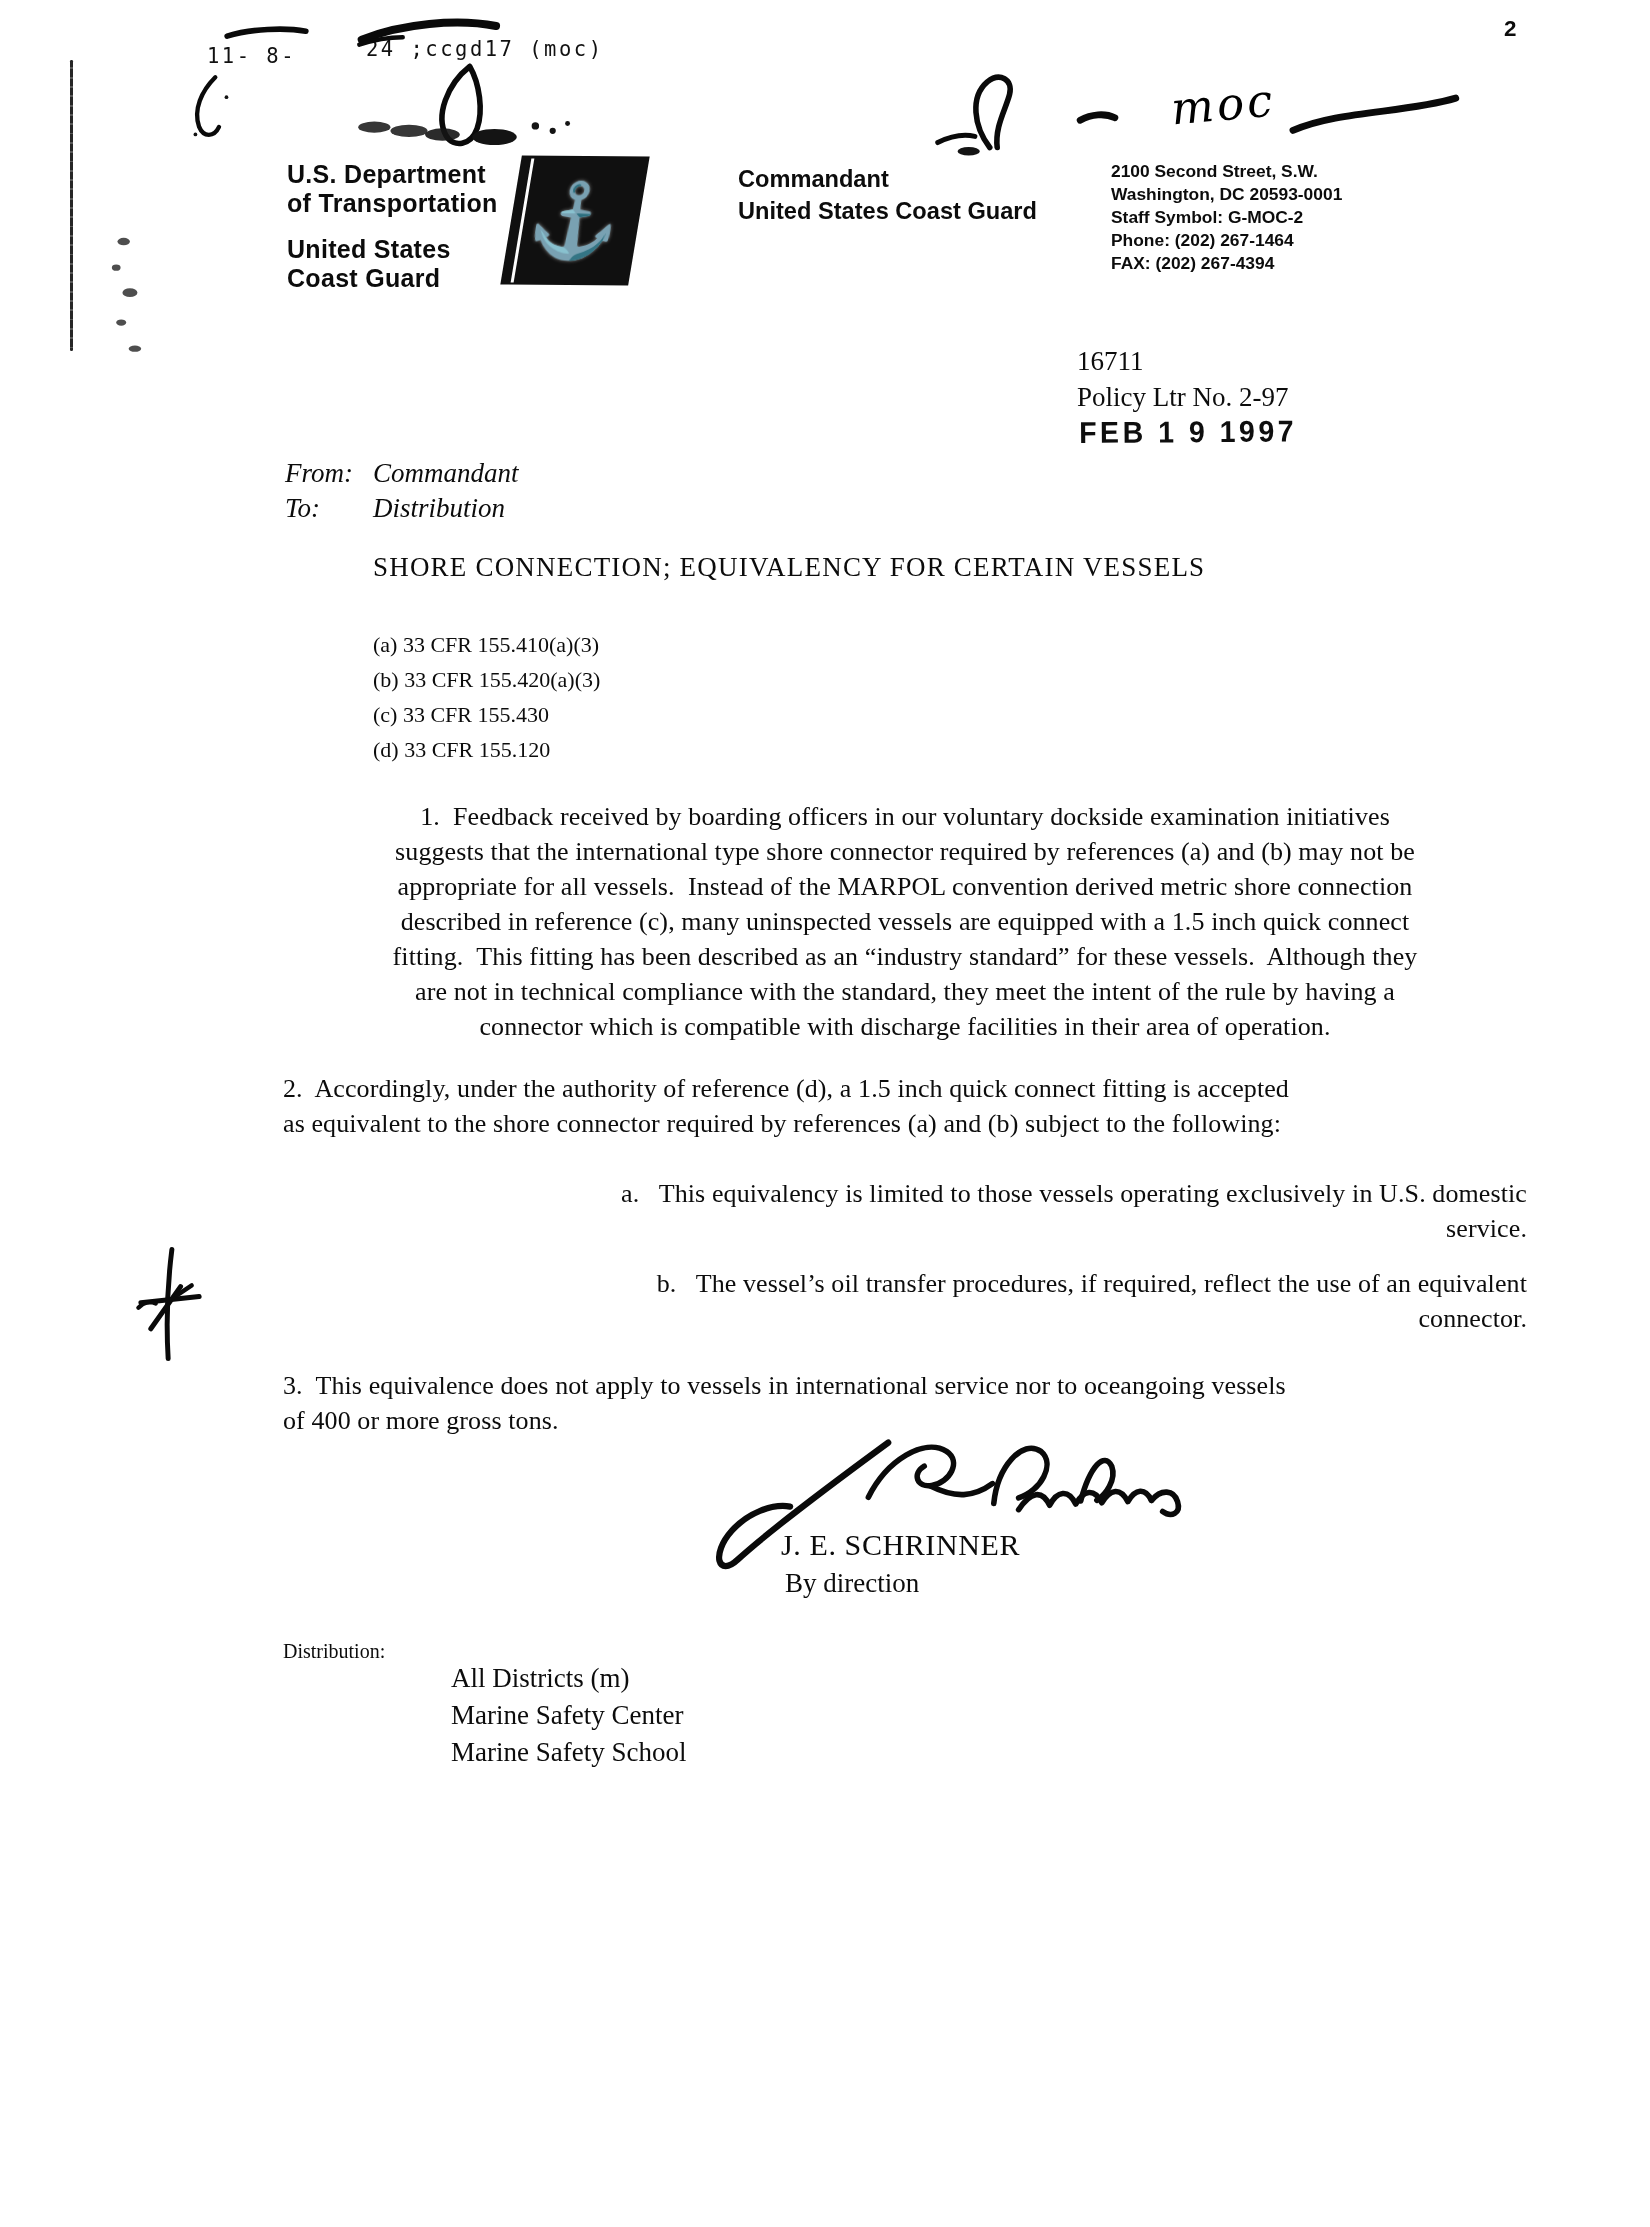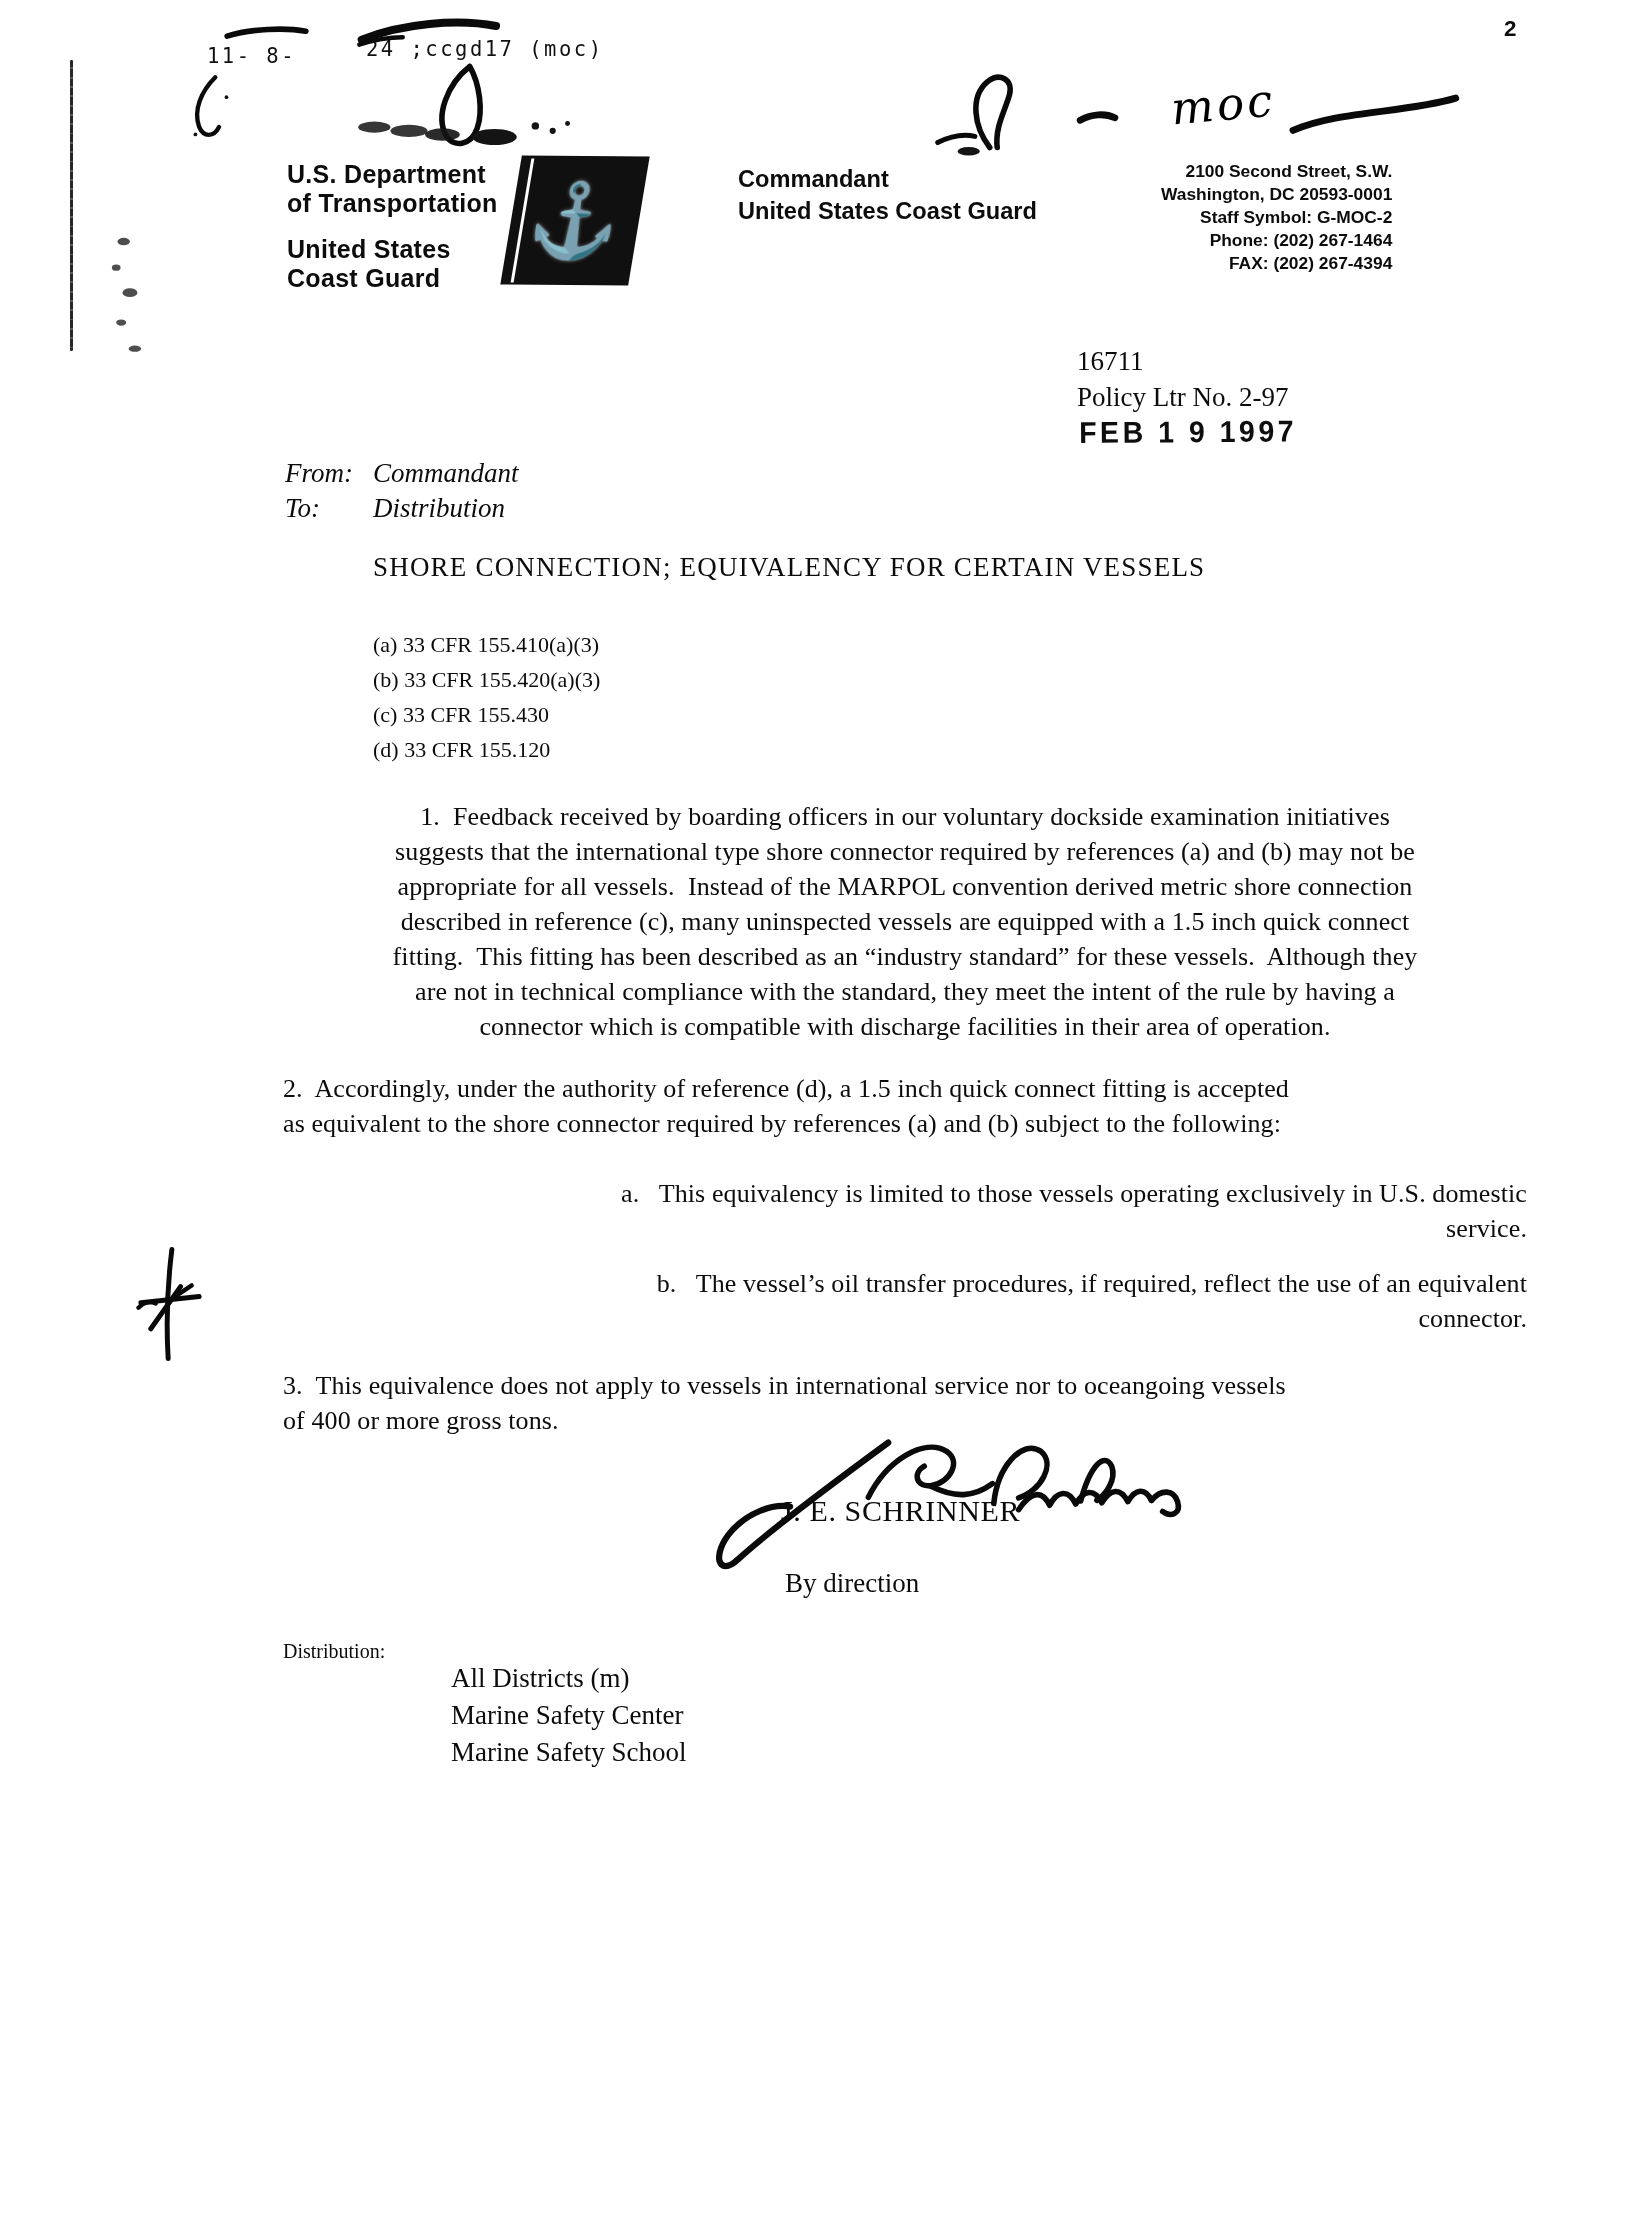--- a/index.html
+++ b/index.html
@@ -119,21 +119,21 @@
   <div class="abs sansb dept-block" style="left:287px; top:235px;">United States
 Coast Guard</div>
 
   <div class="abs cg-logo" style="left:511px; top:156px;">
     <div class="slash"></div>
     <div class="cg-emblem">⚓</div>
   </div>
 
   <div class="abs sansb office-block" style="left:738px; top:163px;">Commandant
 United States Coast Guard</div>
-  <div class="abs sansb addr-block" style="left:1161px; top:160px;text-align:right;">2100 Second Street, S.W.
+  <div class="abs sansb addr-block" style="left:1111px; top:160px;">2100 Second Street, S.W.
 Washington, DC 20593-0001
 Staff Symbol: G-MOC-2
 Phone: (202) 267-1464
 FAX: (202) 267-4394</div>
 
   <div class="abs file-number" style="left:1077px; top:346px;">16711</div>
   <div class="abs policy-line" style="left:1077px; top:382px;">Policy Ltr No. 2-97</div>
   <div class="abs date-stamp" style="left:1079px; top:416px;">FEB 1 9 1997</div>
 
   <div class="abs fromto-label" style="left:285px; top:458px;">From:</div>
@@ -174,21 +174,21 @@
 
   <svg class="abs mark" style="left:683px; top:1424px;" width="516" height="149" viewBox="0 0 830 240">
     <path d="M330 30 C255 85 135 175 88 218 C56 248 44 210 78 172 C103 144 142 128 172 133" stroke-width="10"></path>
     <path d="M298 118 C328 58 388 22 424 44 C448 60 430 94 400 99 C376 103 368 80 388 68" stroke-width="9"></path>
     <path d="M398 100 C438 120 468 118 498 96" stroke-width="9"></path>
     <path d="M500 128 C506 68 546 24 576 44 C600 64 576 108 540 119" stroke-width="9"></path>
     <path d="M540 138 C560 108 578 106 590 131 C602 108 620 104 632 129 C645 106 662 103 674 127 C688 104 704 102 716 125 C728 104 744 102 754 123" stroke-width="9"></path>
     <path d="M640 124 C655 68 678 44 690 68 C698 90 680 114 666 123" stroke-width="9"></path>
     <path d="M754 123 C770 104 790 106 796 125 C802 144 786 151 772 141" stroke-width="9"></path>
   </svg>
-  <div class="abs sig-name" style="left:781px; top:1494px;">J. E. SCHRINNER</div>
+  <div class="abs sig-name" style="left:781px; top:1528px;">J. E. SCHRINNER</div>
   <div class="abs sig-title" style="left:785px; top:1568px;">By direction</div>
 
   <div class="abs dist-label" style="left:283px; top:1640px;">Distribution:</div>
   <div class="abs dist-items" style="left:451px; top:1640px;">All Districts (m)
 Marine Safety Center
 Marine Safety School</div>
 
 </div>
 
 

